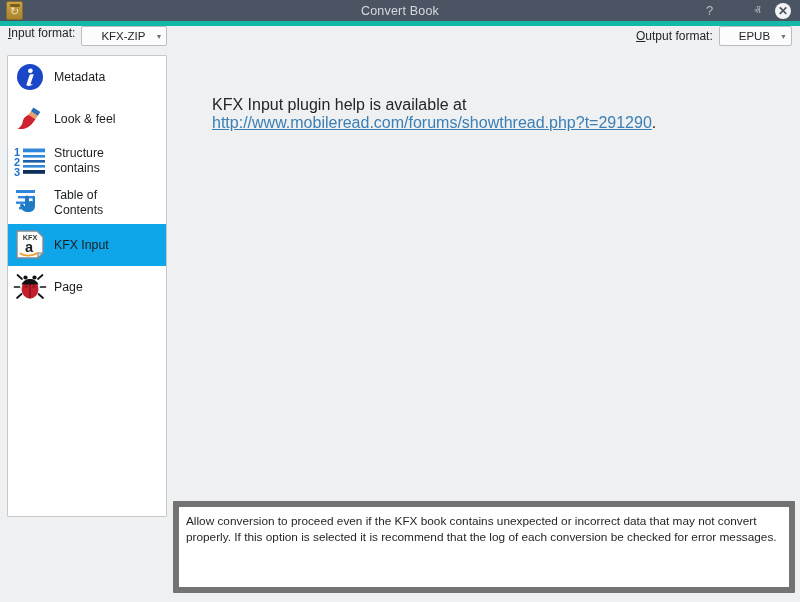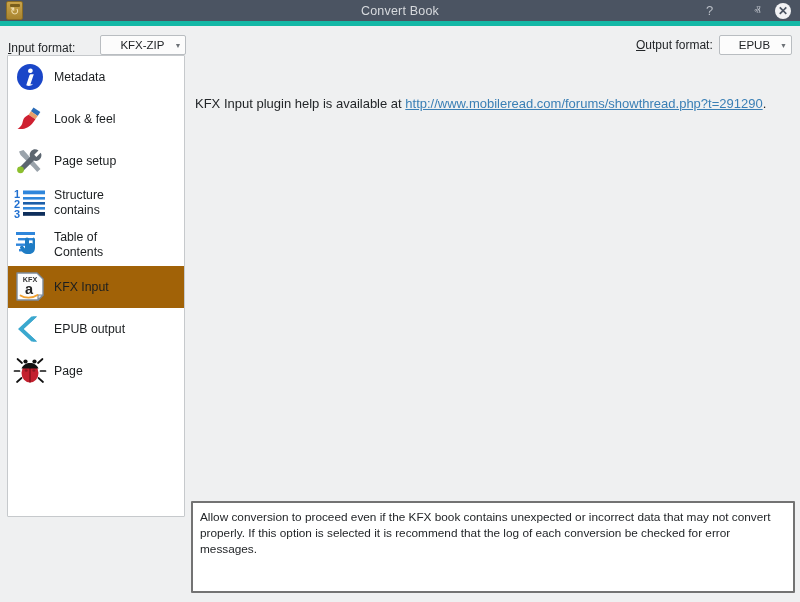--- a/index.html
+++ b/index.html
@@ -81,24 +81,23 @@
     font-size: 12px;
     line-height: 16px;
     font-weight: bold;
     text-align: center;
   }
 
   
   #formatbar {
     height: 29px;
     display: flex;
-    align-items: flex-end;
+    align-items: flex-start;
     padding: 0 8px;
     background: #eff0f1;
-    gap: 19px;
   }
   .fmt-label { font-size: 12px; color: #232629; margin-right: 6px; }
   .fmt-label u { text-decoration: underline; }
   .combo {
     height: 20px;
     min-width: 62px;
     background: #fcfcfc;
     border: 1px solid #b9bdc1;
     border-radius: 2px;
     display: flex;
@@ -117,36 +116,36 @@
   #out-group { margin-left: auto; display: flex; align-items: center; }
   #out-combo { min-width: 72px; }
 
   
   #body {
     display: flex;
     height: 602px;
     padding: 0 5px 0 7px;
   }
   #sidebar {
-    width: 178px;
+    width: 160px;
     background: #ffffff;
     border: 1px solid #c6c9cc;
     border-radius: 1px;
     flex: 0 0 auto;
     overflow: hidden;
     height: 462px;
   }
   .side-item {
     display: flex;
     align-items: center;
     padding: 4px 5px;
     cursor: pointer;
     min-height: 40px;
   }
-  .side-item.selected { background: #a16207; }
+  .side-item.selected { background: #0ea5e9; }
   .side-ico {
     width: 34px; height: 34px;
     flex: 0 0 auto;
     margin-right: 7px;
     position: relative;
   }
   .side-ico svg { display: block; }
   .side-lbl {
     font-size: 12.3px;
     line-height: 15px;
@@ -178,33 +177,34 @@
     border-radius: 2px;
     margin-right: 7px;
     margin-top: 1px;
     flex: 0 0 auto;
     cursor: pointer;
   }
   #chk-label { font-size: 12px; color: #232629; cursor: pointer; }
   #chk-label u { text-decoration: underline; }
   #help-line {
     padding: 41px 0 0 4px;
-    font-size: 13px;
+    font-size: 16px;
     color: #232629;
+    margin-left: 35px;
   }
   #help-link {
     color: #3a7fb5;
     text-decoration: underline;
     cursor: pointer;
   }
 
   #desc-box {
     height: 92px;
     background: #ffffff;
-    border: 2px solid #737373;
+    border: 6px solid #737373;
     border-radius: 1px;
     padding: 6px 7px;
     font-size: 11.8px;
     line-height: 16px;
     color: #232629;
     overflow: hidden;
     margin-bottom: 7px;
   }
 
   #btnbar {
@@ -262,30 +262,20 @@
             <path d="M20.5 5.5l6.8 4.6-2.6 3.8-6.8-4.6z" fill="#2b6cb8"></path>
             <path d="M17.9 9.3l6.8 4.6-2.3 3.4-6.8-4.6z" fill="#e8a06a"></path>
             <path d="M15.6 12.7l6.8 4.6c-2.4 3.6-4.3 6.1-7.6 7.9-3.4 1.9-7.6 2.4-10.3 1.3 2-.9 3.2-2 4.1-3.6 1.2-2.1 1.1-4.2 2.1-6.2.7-1.4 2.5-2.8 4.9-4z" fill="#cf2030"></path>
           </svg>
         </span>
         <span class="side-lbl">Look &amp; feel</span>
       </div>
       <div class="side-item">
         <span class="side-ico">
           <svg width="34" height="34" viewBox="0 0 34 34">
-            <path d="M6 7.5l4.5-1.5 13 14.5 4 4.5-3.3 3-4-4.6L7.5 11z" fill="#9aa3ab"></path>
-            <path d="M25.5 6.5l-4.3 4.3 2.2 2.2 4.3-4.3c1.3 1.9.9 4.7-.9 6.5-1.7 1.7-4.1 2.2-6 1.3l-11.2 11c-1 1-2.6 1-3.6 0-1-1-1-2.6 0-3.6l11.1-11.2c-.9-1.9-.4-4.3 1.3-6 1.8-1.8 4.6-2.2 7.1-.2z" fill="#5c6670"></path>
-            <circle cx="7.5" cy="25.8" r="3.4" fill="#8cbf2e"></circle>
-          </svg>
-        </span>
-        <span class="side-lbl">Page setup</span>
-      </div>
-      <div class="side-item">
-        <span class="side-ico">
-          <svg width="34" height="34" viewBox="0 0 34 34">
             <text x="1" y="11.5" font-family="Liberation Sans, sans-serif" font-size="11" font-weight="bold" fill="#1f6fd0">1</text>
             <text x="1" y="21.5" font-family="Liberation Sans, sans-serif" font-size="11" font-weight="bold" fill="#1f6fd0">2</text>
             <text x="1" y="31.5" font-family="Liberation Sans, sans-serif" font-size="11" font-weight="bold" fill="#1f6fd0">3</text>
             <rect x="10" y="4.5" width="22" height="3.8" fill="#2f86db"></rect>
             <rect x="10" y="11" width="22" height="2.6" fill="#2f86db"></rect>
             <rect x="10" y="16" width="22" height="2.6" fill="#1c5ea8"></rect>
             <rect x="10" y="21" width="22" height="2.6" fill="#2f86db"></rect>
             <rect x="10" y="26" width="22" height="3.8" fill="#0e2f5c"></rect>
           </svg>
         </span>
@@ -309,29 +299,20 @@
         <span class="side-ico">
           <svg width="34" height="34" viewBox="0 0 34 34">
             <path d="M4 3h20l6 6v16l-5 5H4z" fill="#fcfcfc" stroke="#7d8a99" stroke-width="1.4" stroke-linejoin="round"></path>
             <path d="M25 25h5l-5 5z" fill="#dfe5ec" stroke="#7d8a99" stroke-width="1.2" stroke-linejoin="round"></path>
             <text x="17" y="11.5" text-anchor="middle" font-family="Liberation Sans, sans-serif" font-size="7.2" font-weight="bold" fill="#333">KFX</text>
             <text x="16" y="24" text-anchor="middle" font-family="Liberation Sans, sans-serif" font-size="14.5" font-weight="bold" fill="#222">a</text>
             <path d="M7.5 25.5c4 2.8 12 3 17-.5" stroke="#f0a030" stroke-width="1.8" fill="none" stroke-linecap="round"></path>
           </svg>
         </span>
         <span class="side-lbl">KFX Input</span>
-      </div>
-      <div class="side-item">
-        <span class="side-ico">
-          <svg width="34" height="34" viewBox="0 0 34 34">
-            <path d="M24 4.5 L10.5 17 L24 29.5 L20 29.5 L6.5 17 L20 4.5 Z" fill="#2e96bd"></path>
-            <path d="M24 4.5 L10.5 17 L24 29.5 L18.5 29.5 L5 17 L18.5 4.5 Z" fill="#3aa8cf"></path>
-          </svg>
-        </span>
-        <span class="side-lbl">EPUB output</span>
       </div>
       <div class="side-item">
         <span class="side-ico">
           <svg width="34" height="34" viewBox="0 0 34 34">
             <g stroke="#111" stroke-width="1.7" stroke-linecap="round">
               <path d="M9 9 L4.5 5"></path>
               <path d="M25 9 L29.5 5"></path>
               <path d="M6.5 17 L1.5 17"></path>
               <path d="M27.5 17 L32.5 17"></path>
               <path d="M8.5 24 L4 28"></path>

